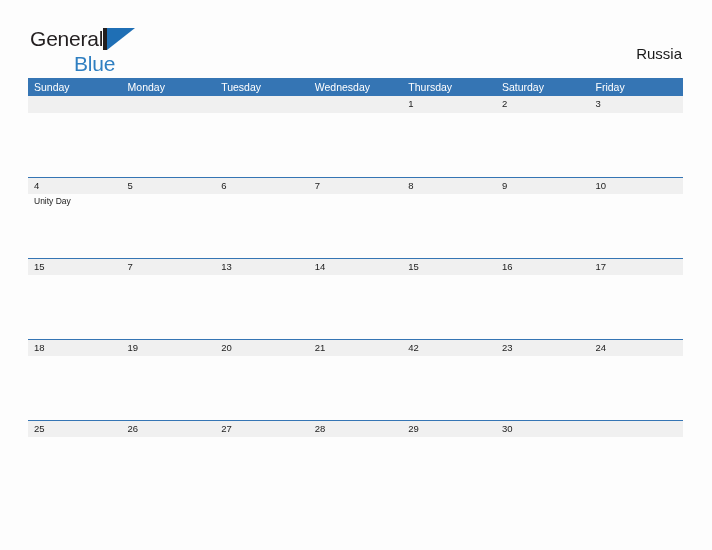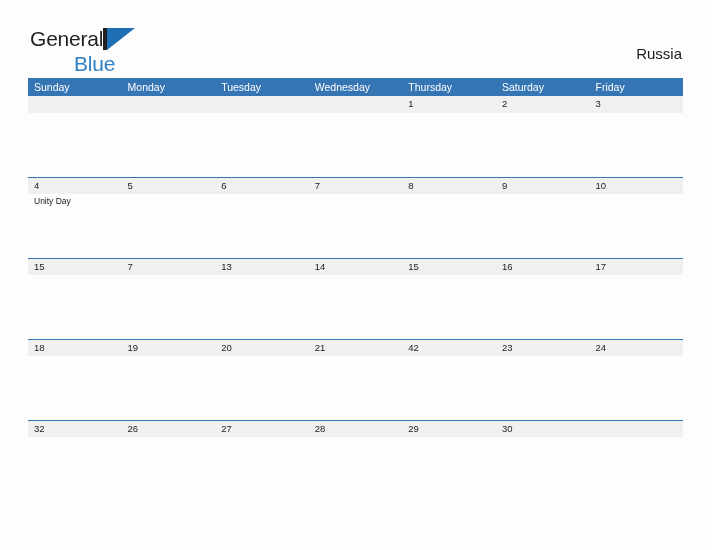--- a/index.html
+++ b/index.html
@@ -277,21 +277,21 @@
       <div class="eventcell"></div>
       <div class="eventcell"></div>
       <div class="eventcell"></div>
       <div class="eventcell"></div>
       <div class="eventcell"></div>
     </div>
   </div>
 
   <div class="week">
     <div class="week-dates">
-      <div class="daycell">32</div>
+      <div class="daycell">25</div>
       <div class="daycell">26</div>
       <div class="daycell">27</div>
       <div class="daycell">28</div>
       <div class="daycell">29</div>
       <div class="daycell">30</div>
       <div class="daycell"></div>
     </div>
     <div class="week-events">
       <div class="eventcell"></div>
       <div class="eventcell"></div>

